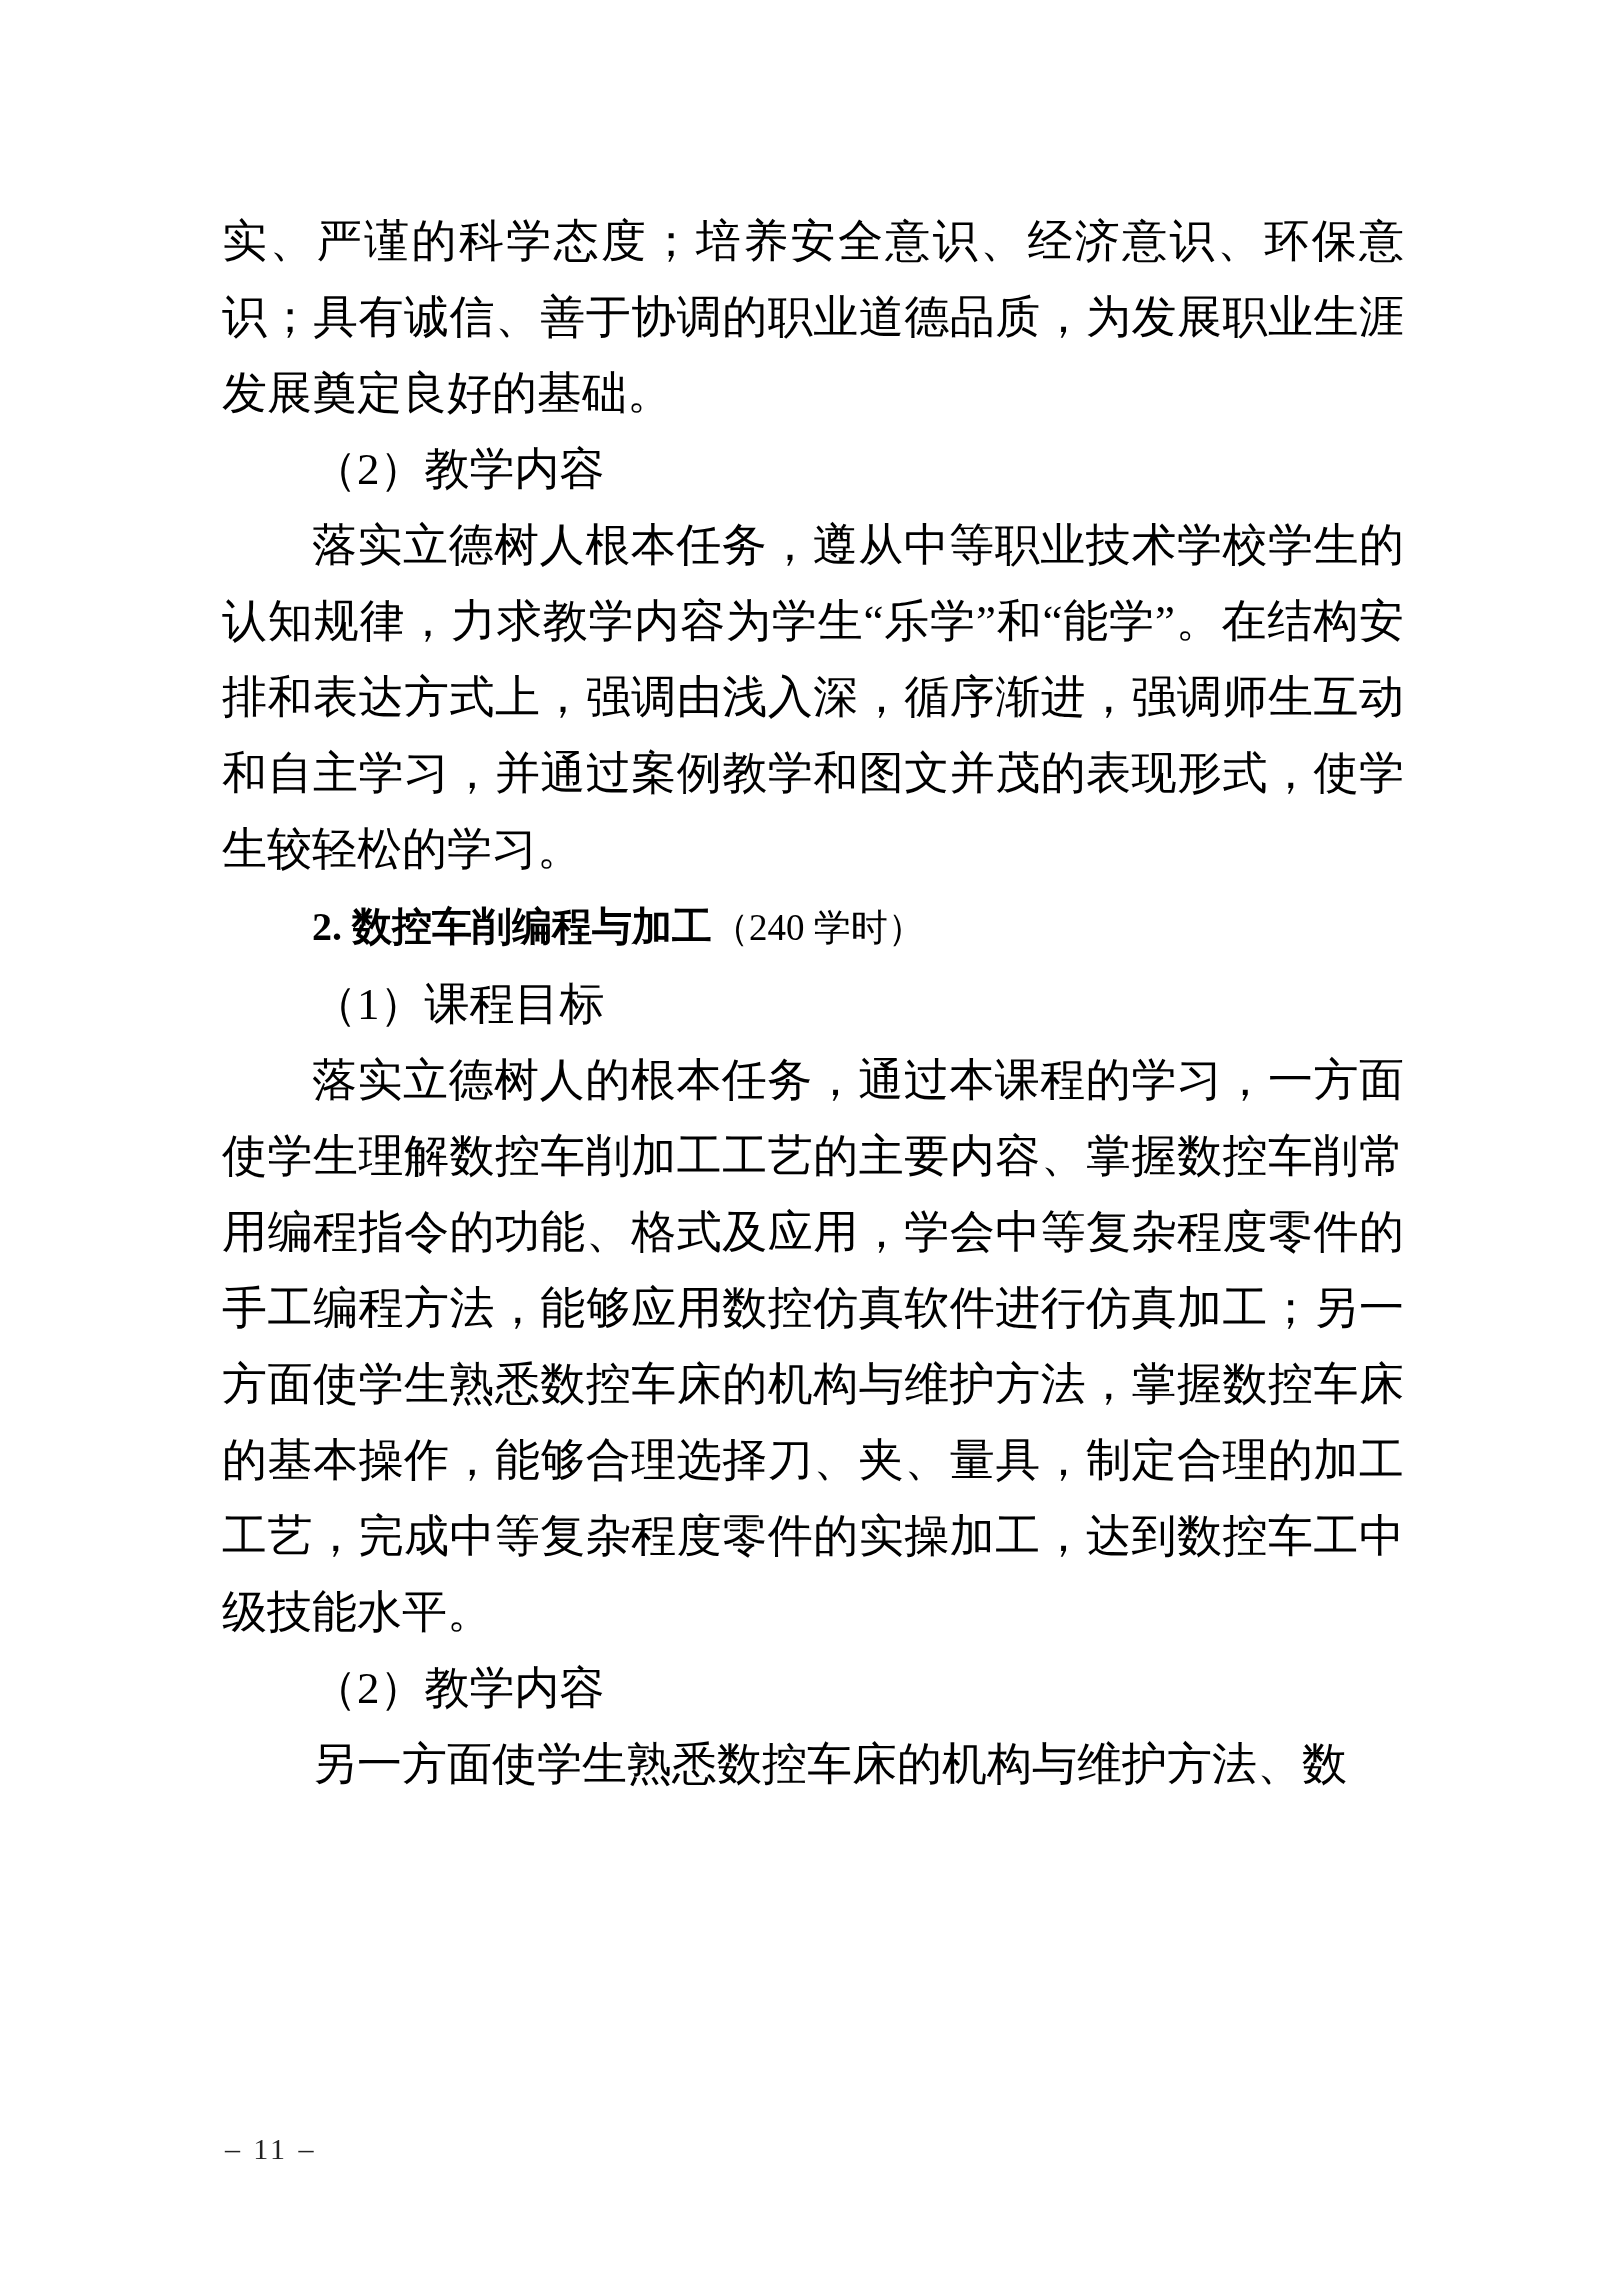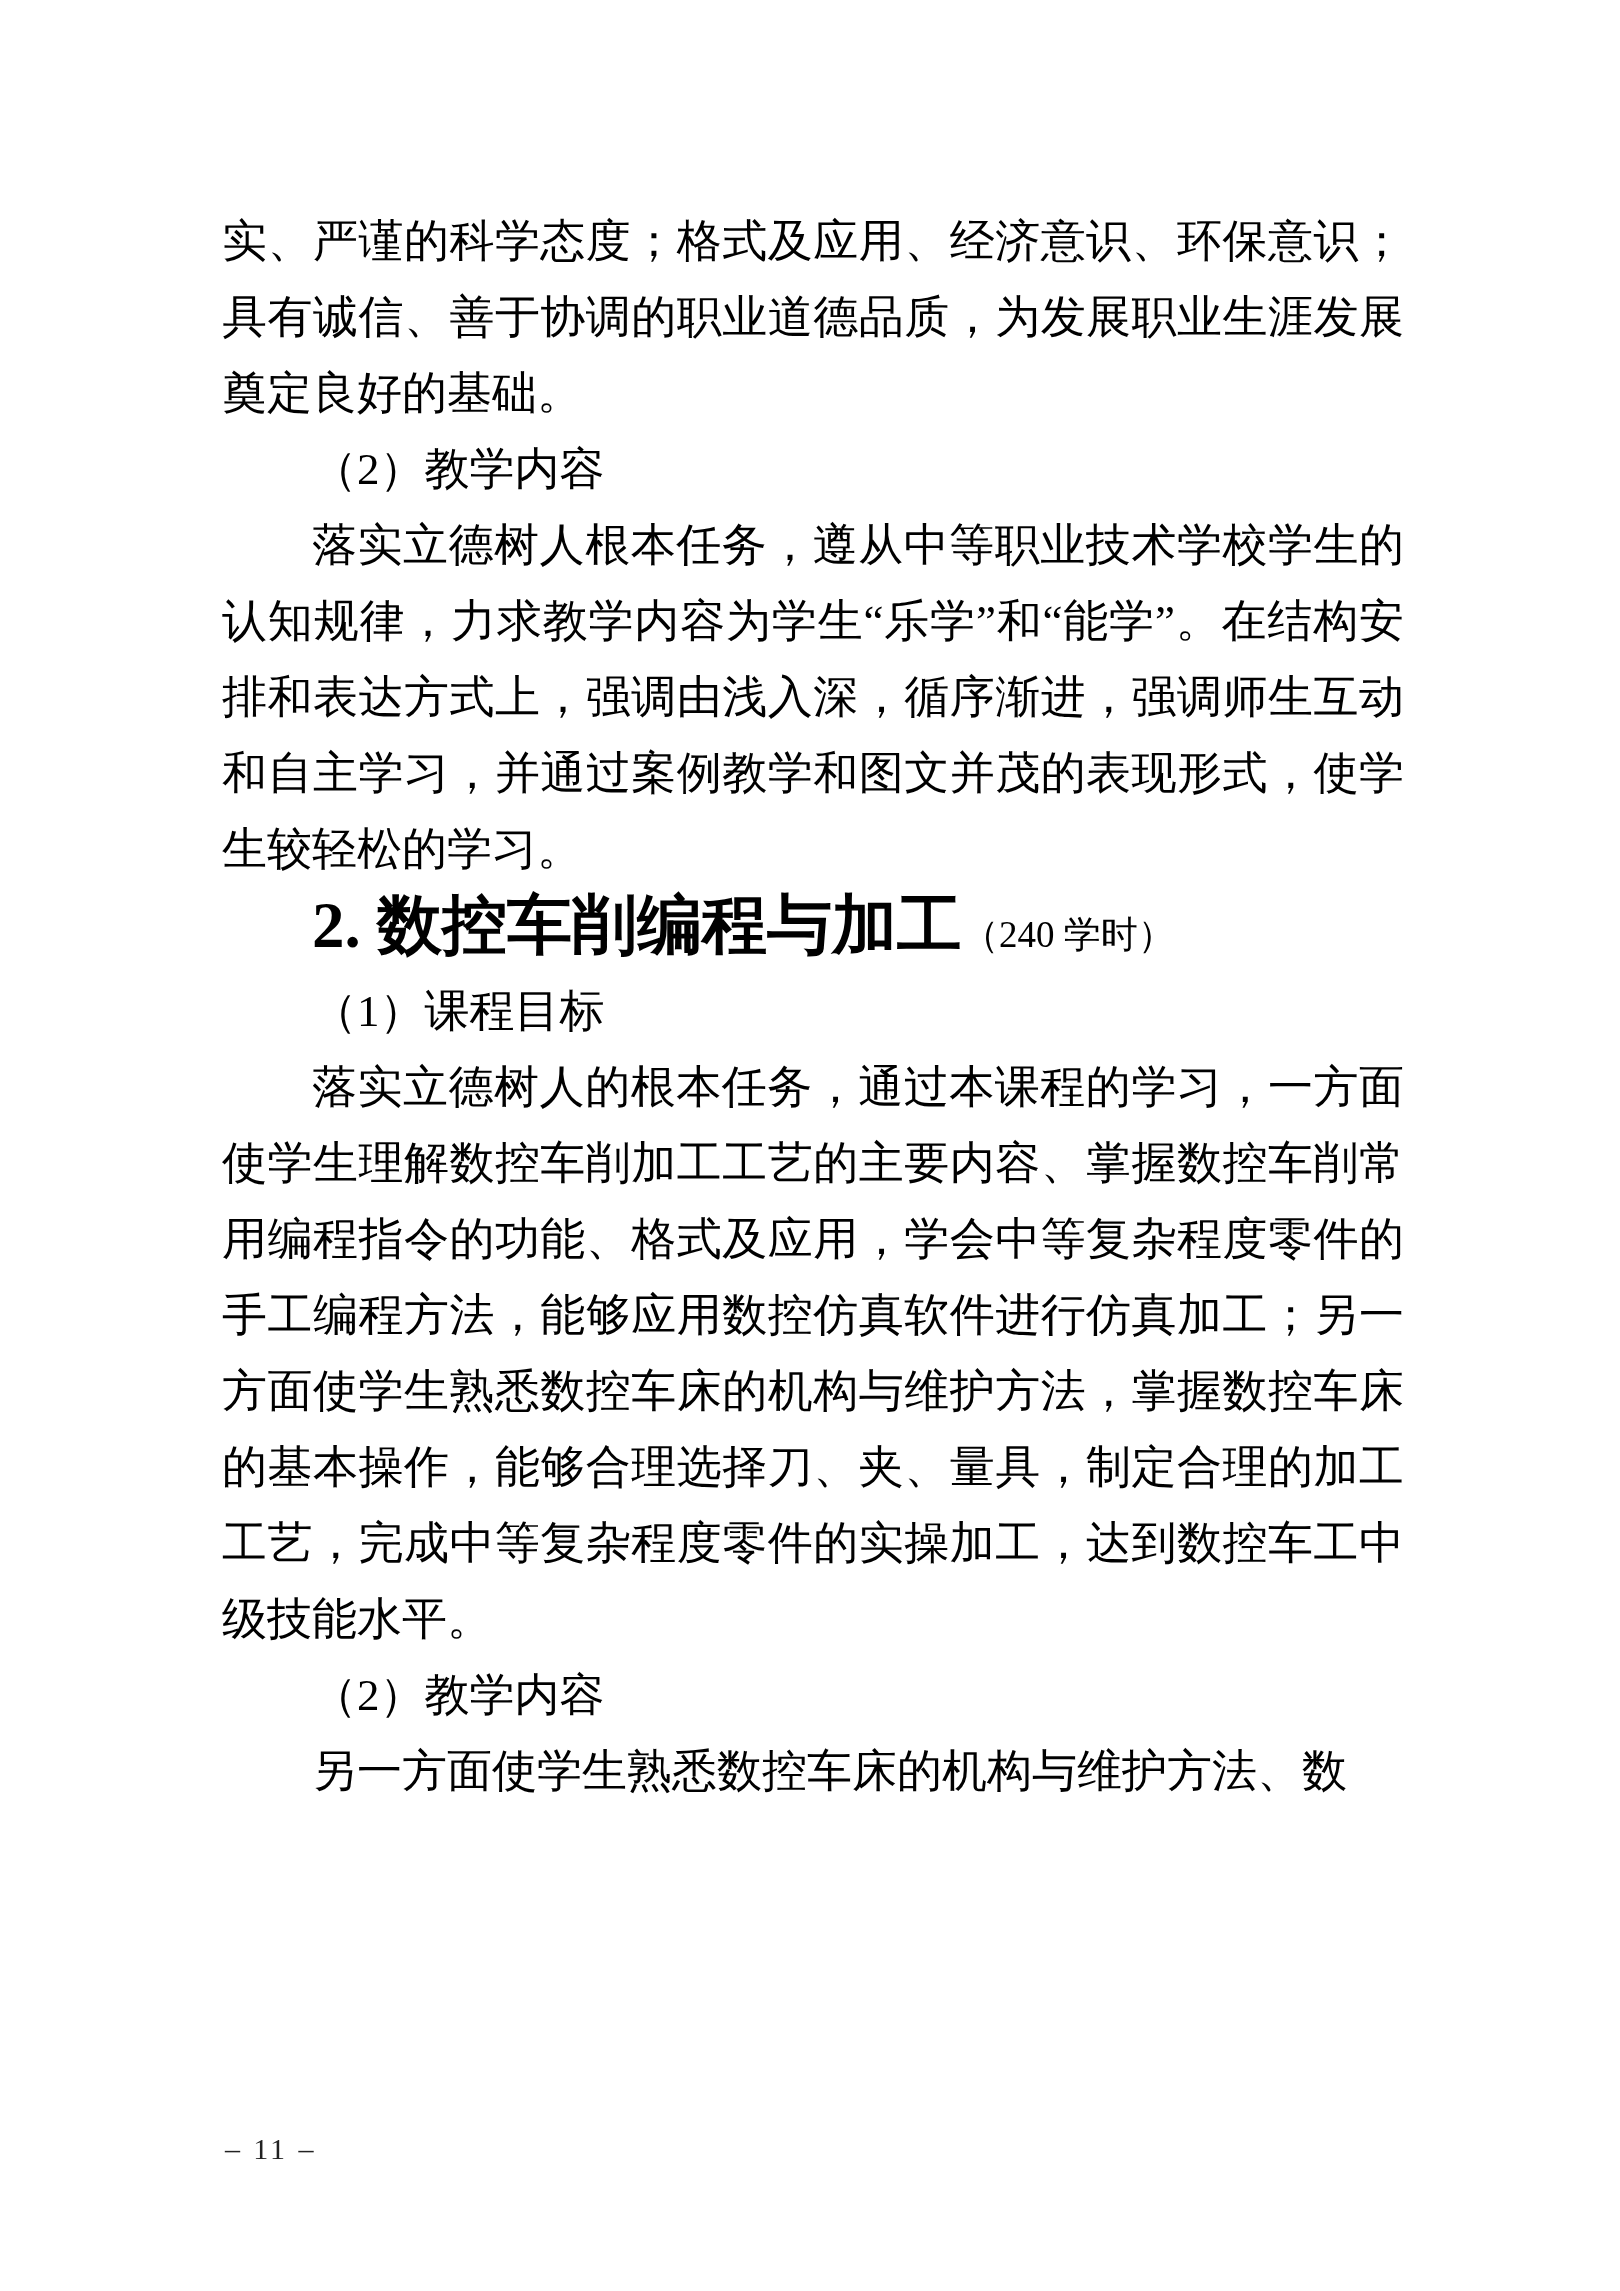--- a/index.html
+++ b/index.html
@@ -34,21 +34,21 @@
   }
   .para.indent {
     text-indent: 90px;
   }
   .heading {
     text-indent: 90px;
     white-space: nowrap;
   }
   .h-bold {
     font-weight: bold;
-    font-size: 65px;
+    font-size: 40px;
   }
   .h-hours {
     font-weight: normal;
     font-size: 37px;
   }
   .footer {
     position: absolute;
     left: 225px;
     top: 2129px;
     font-size: 30px;
@@ -56,21 +56,21 @@
     color: #222222;
     letter-spacing: 2.9px;
     font-family: "Liberation Serif", serif;
   }
 </style>
 </head>
 <body>
 
 <div class="page">
   <div class="content">
-    <p class="para">实、严谨的科学态度；格式及应用、经济意识、环保意识；具有诚信、善于协调的职业道德品质，为发展职业生涯发展奠定良好的基础。</p>
+    <p class="para">实、严谨的科学态度；培养安全意识、经济意识、环保意识；具有诚信、善于协调的职业道德品质，为发展职业生涯发展奠定良好的基础。</p>
     <p class="para indent">（2）教学内容</p>
     <p class="para indent">落实立德树人根本任务，遵从中等职业技术学校学生的认知规律，力求教学内容为学生“乐学”和“能学”。在结构安排和表达方式上，强调由浅入深，循序渐进，强调师生互动和自主学习，并通过案例教学和图文并茂的表现形式，使学生较轻松的学习。</p>
     <p class="para heading"><span class="h-bold">2. 数控车削编程与加工</span><span class="h-hours">（240 学时）</span></p>
     <p class="para indent">（1）课程目标</p>
     <p class="para indent">落实立德树人的根本任务，通过本课程的学习，一方面使学生理解数控车削加工工艺的主要内容、掌握数控车削常用编程指令的功能、格式及应用，学会中等复杂程度零件的手工编程方法，能够应用数控仿真软件进行仿真加工；另一方面使学生熟悉数控车床的机构与维护方法，掌握数控车床的基本操作，能够合理选择刀、夹、量具，制定合理的加工工艺，完成中等复杂程度零件的实操加工，达到数控车工中级技能水平。</p>
     <p class="para indent">（2）教学内容</p>
     <p class="para indent">另一方面使学生熟悉数控车床的机构与维护方法、数</p>
   </div>
 
   <div class="footer">– 11 –</div>

